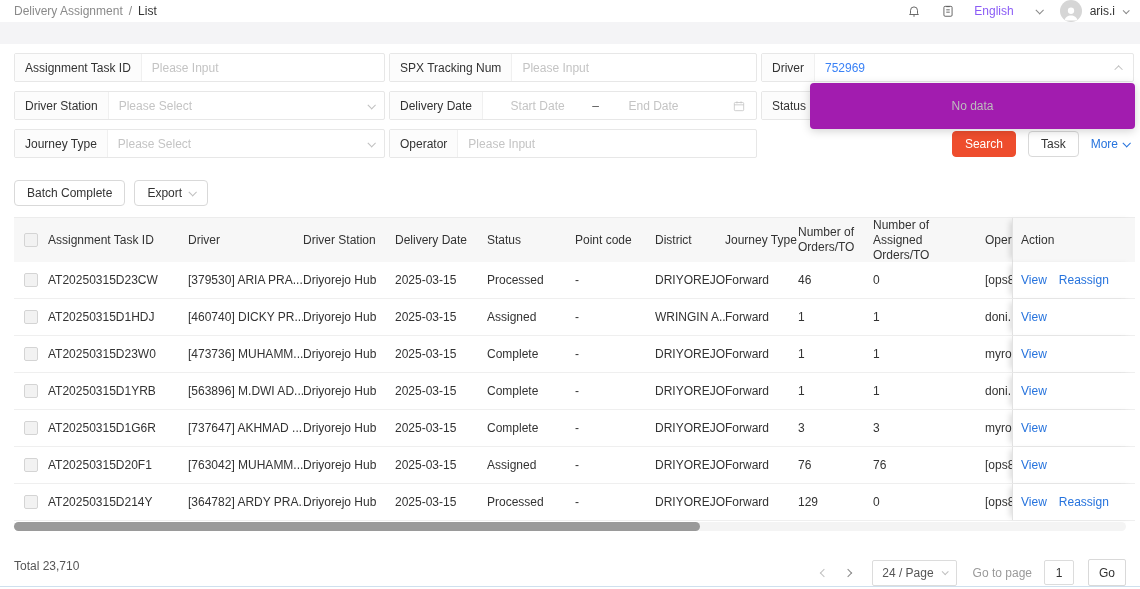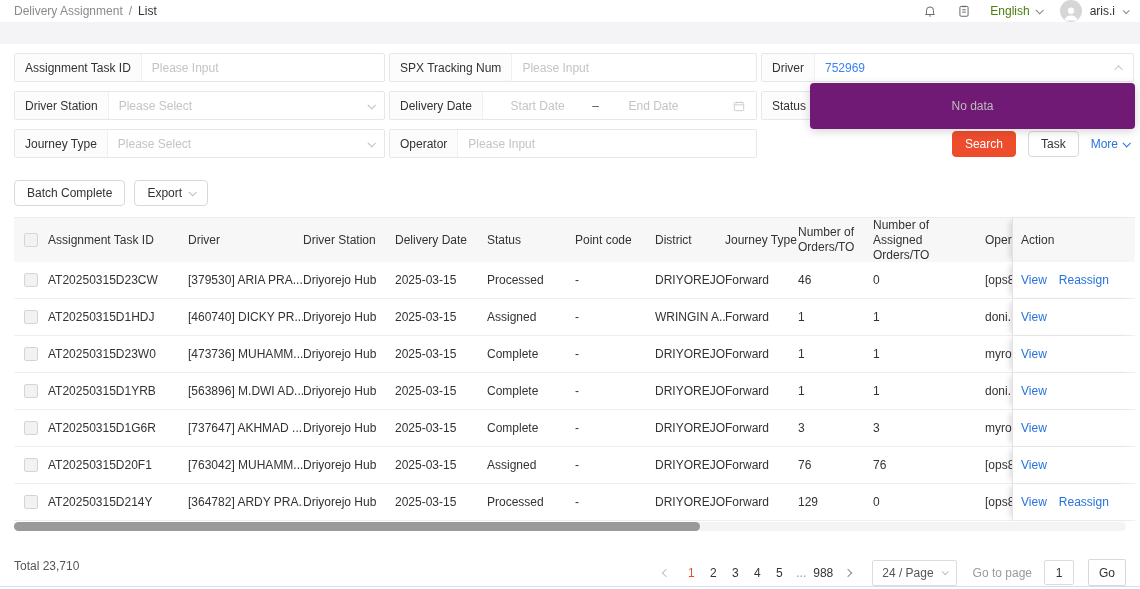--- a/index.html
+++ b/index.html
@@ -13,21 +13,21 @@
   a { text-decoration:none; cursor:pointer; }
 
   
   .topbar { height:22px; background:#fff; display:flex; align-items:center; padding:0 12px 0 14px; }
   .crumb-parent { color:#8a8a8a; }
   .crumb-sep { color:#8a8a8a; margin:0 6px; }
   .crumb-current { color:#333; font-weight:500; }
   .topbar-right { margin-left:auto; display:flex; align-items:center; gap:18px; }
   .icon-btn { width:16px; height:16px; display:flex; align-items:center; justify-content:center; cursor:pointer; }
   .icon-btn svg { width:14px; height:14px; stroke:#555; fill:none; stroke-width:1.5; }
-  .lang { display:flex; align-items:center; gap:6px; cursor:pointer; color:#4d7c0f; }
+  .lang { display:flex; align-items:center; gap:22px; cursor:pointer; color:#8b5cf6; }
   .user { display:flex; align-items:center; gap:8px; cursor:pointer; }
   .avatar { width:22px; height:22px; border-radius:50%; background:#d6d6d6; overflow:hidden; display:flex; align-items:flex-end; justify-content:center; }
   .avatar svg { width:18px; height:18px; fill:#fff; }
 
   .chev { display:inline-block; width:6px; height:6px; border-right:1.4px solid #8a8a8a; border-bottom:1.4px solid #8a8a8a; transform:rotate(45deg) translateY(-1px); }
   .chev.light { border-color:#c0c0c0; }
   .chev.up { transform:rotate(225deg) translateY(-2px); }
   .chev.left { transform:rotate(135deg); }
   .chev.right { transform:rotate(-45deg); }
   .chev.blue { border-color:#2673dd; }
@@ -48,21 +48,21 @@
   .date-inputs input::placeholder { color:#c4c4c4; }
   .date-sep { color:#555; flex:0 0 auto; }
   .cal-icon svg { width:14px; height:14px; stroke:#c4c4c4; fill:none; stroke-width:1.4; }
 
   .filter-actions { display:flex; align-items:center; justify-content:flex-end; gap:12px; padding-right:5px; }
   .btn { height:26px; display:inline-flex; align-items:center; justify-content:center; padding:0 12px; border-radius:4px; border:1px solid #d9d9d9; background:#fff; color:#333; font:inherit; cursor:pointer; white-space:nowrap; }
   .btn.primary { background:#ee4d2d; border-color:#ee4d2d; color:#fff; font-weight:500;margin-left:36px; }
   .link-more { color:#2673dd; display:flex; align-items:center; gap:5px; cursor:pointer; }
 
   
-  .dropdown-panel { position:absolute; left:810px; top:39px; width:325px; height:46px; background:#701a75; border-radius:4px;
+  .dropdown-panel { position:absolute; left:810px; top:39px; width:325px; height:46px; background:#a21caf; border-radius:4px;
     box-shadow:0 2px 10px rgba(0,0,0,.18); z-index:20; display:flex; align-items:center; justify-content:center; color:#bdbdbd; }
 
   
   .toolbar { display:flex; align-items:center; gap:9px; padding:13px 0 0 14px; }
   .export-chev { margin-left:7px; }
 
   
   .table { margin:11px 14px 0 14px; width:1121px; position:relative; }
   .thead, .trow { display:flex; position:relative; align-items:center; }
   .thead { height:45px; background:#f7f7f7; border-top:1px solid #ececec; color:#333; font-weight:500; }
@@ -381,21 +381,20 @@
   <div class="hscroll">
     <div class="hscroll-thumb"></div>
   </div>
 
   <div class="tfooter">
     <span>Total 23,710</span>
     <div class="pager">
       <span class="page-nav">
           <span class="chev light left"></span>
         </span>
-      <span id="page-numbers"><span class="page-item active">1</span><span class="page-item">2</span><span class="page-item">3</span><span class="page-item">4</span><span class="page-item">5</span><span class="page-item ellipsis">...</span><span class="page-item">988</span></span>
       <span class="page-nav">
           <span class="chev right"></span>
         </span>
       <span class="page-size">
         <span>24 / Page</span>
         <span class="chev light sm"></span>
       </span>
       <span class="goto-label">Go to page</span>
       <input class="goto-input" value="1" style="">
       <button class="btn go-btn">Go</button>

